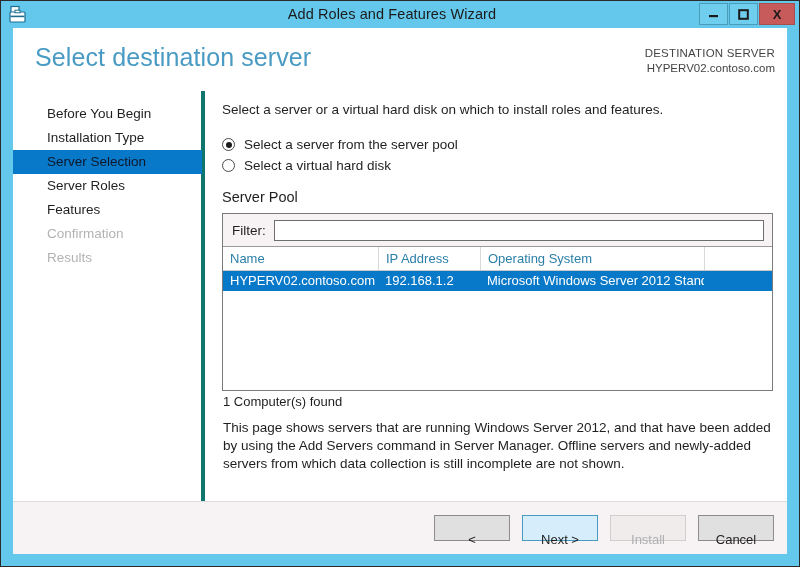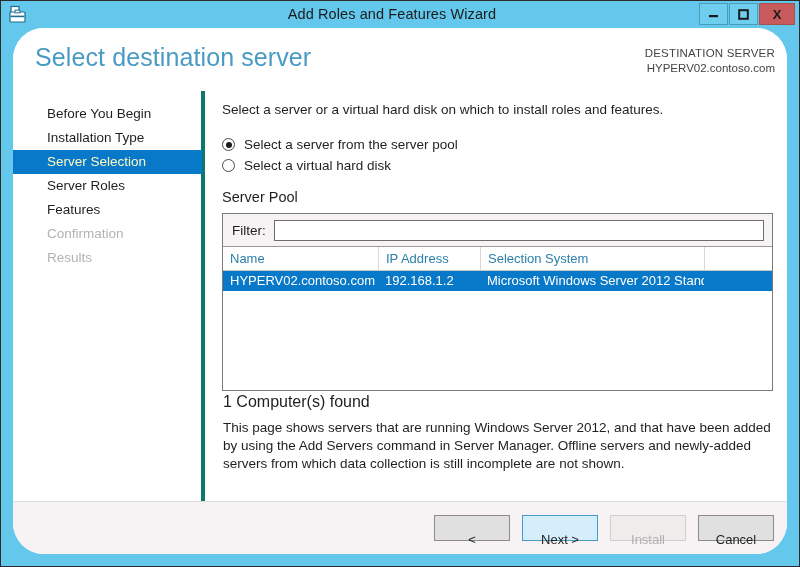--- a/index.html
+++ b/index.html
@@ -84,21 +84,20 @@
 
   
   .client {
     margin: 0 12px 12px 12px;
     background: #ffffff;
     flex: 1 1 auto;
     position: relative;
     display: flex;
     flex-direction: column;
     overflow: hidden;
-    border-radius: 31px;
   }
 
   
   .page-header {
     flex: 0 0 63px;
     position: relative;
     background: #ffffff;
   }
   .page-title {
     position: absolute;
@@ -150,21 +149,21 @@
     padding-left: 34px;
     font-size: 13.5px;
     color: #1f1f1f;
     cursor: default;
     white-space: nowrap;
     box-sizing: border-box;
     margin-right: -1px;
   }
   .nav-item.selected {
     background: #0878c8;
-    color: #fef9c3;
+    color: #0f172a;
   }
   .nav-item.disabled {
     color: #b3b3b3;
   }
 
   
   .content {
     flex: 1 1 auto;
     position: relative;
     padding: 11px 14px 0 17px;
@@ -306,21 +305,21 @@
     font-size: 13px;
     line-height: 20px;
     padding-left: 7px;
     box-sizing: border-box;
     white-space: nowrap;
     overflow: hidden;
     color: inherit;
   }
 
   .found-text {
-    font-size: 16px;
+    font-size: 13px;
     color: #1f1f1f;
     margin: 3px 0 0 1px;
     line-height: 16px;
   }
   .note-text {
     font-size: 13.5px;
     color: #1f1f1f;
     margin: 9px 0 0 1px;
     line-height: 18px;
     max-width: 552px;
@@ -435,21 +434,21 @@
 
           <div class="filter-bar">
             <span class="filter-label">Filter:</span>
             <input class="filter-input" type="text" value="" style="">
           </div>
 
           <div class="grid">
             <div class="grid-head">
               <div class="th col-name">Name</div>
               <div class="th col-ip">IP Address</div>
-              <div class="th col-os">Selection System</div>
+              <div class="th col-os">Operating System</div>
               <div class="th col-pad"></div>
             </div>
             <div class="grid-body">
               <div class="row selected">
                 <div class="td col-name">HYPERV02.contoso.com</div>
                 <div class="td col-ip">192.168.1.2</div>
                 <div class="td col-os">Microsoft Windows Server 2012 Standard</div>
                 <div class="td col-pad"></div>
               </div>
             </div>

